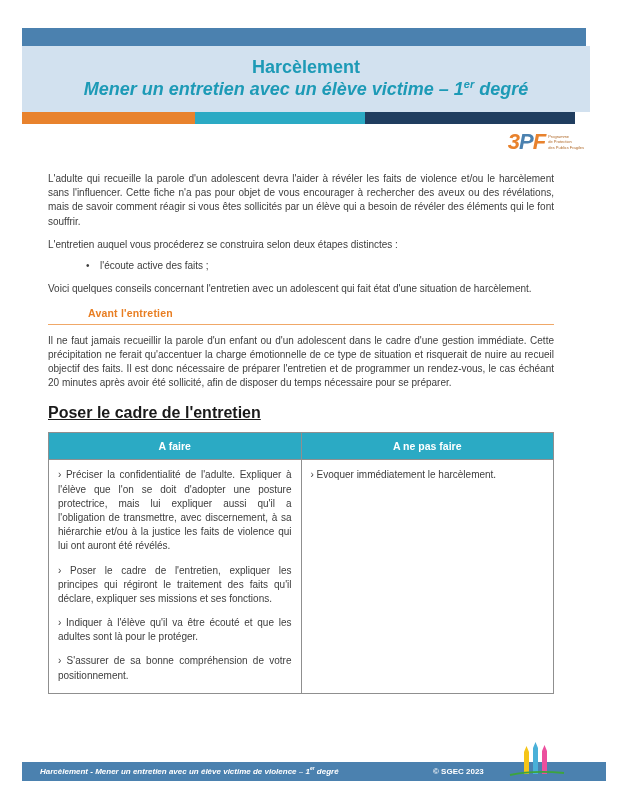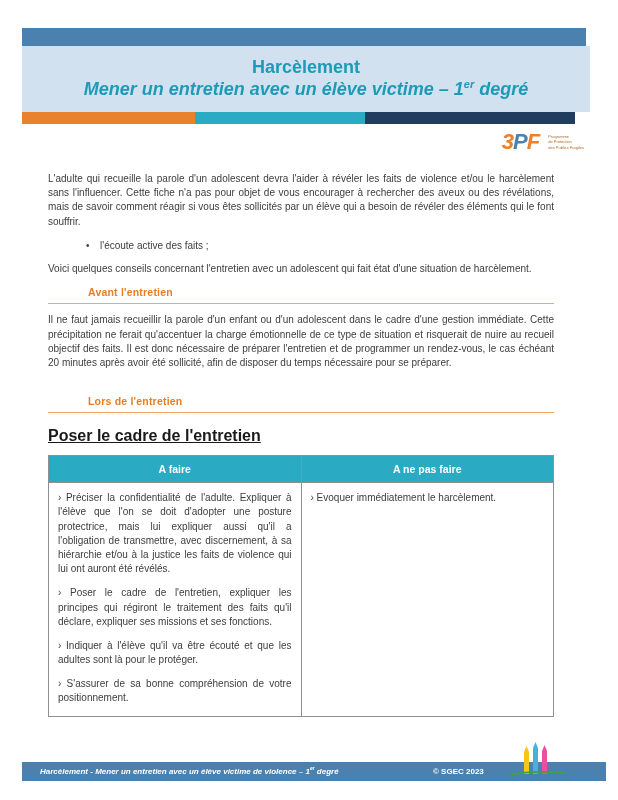--- a/index.html
+++ b/index.html
@@ -12,21 +12,21 @@
                   display:flex;flex-direction:column;justify-content:center;align-items:center;}
   .hdr-title{font-size:18px;font-weight:bold;color:#1d9ab6;line-height:1.2;}
   .hdr-subtitle{font-size:18px;font-weight:bold;font-style:italic;color:#1d9ab6;line-height:1.3;}
   .hdr-subtitle sup{font-size:11px;}
   .tri-band{position:absolute;left:22px;top:112px;height:12px;display:flex;}
   .tri-orange{width:173px;background:#e8822d;}
   .tri-teal{width:170px;background:#2baac4;}
   .tri-navy{width:210px;background:#203d5f;}
 
   
-  .logo3pf{position:absolute;right:28px;top:131px;display:flex;align-items:center;gap:9px;}
+  .logo3pf{position:absolute;right:28px;top:131px;display:flex;align-items:center;gap:3px;}
   .logo3pf .mark{font-size:22px;font-weight:bold;font-style:italic;letter-spacing:-1px;line-height:1;}
   .logo3pf .c-or{color:#e8822d;}
   .logo3pf .c-bl{color:#4b81af;}
   .logo3pf .cap{font-size:4px;line-height:1.3;color:#b06a2a;}
 
   
   .content{position:absolute;left:48px;top:172px;width:506px;}
   .para{font-size:10px;line-height:1.42;text-align:justify;margin:0 0 9px 0;}
   .lead-in{font-size:10px;line-height:1.42;margin:0 0 6px 0;}
   ul.dots{margin:0 0 9px 0;padding:0;list-style:none;}
@@ -77,33 +77,31 @@
     <div class="mark"><span class="c-or">3</span><span class="c-bl">P</span><span class="c-or">F</span></div>
     <div class="cap">
       <div>Programme</div>
       <div>de Protection</div>
       <div>des Publics Fragiles</div>
     </div>
   </div>
 
   <div class="content">
     <p class="para">L'adulte qui recueille la parole d'un adolescent devra l'aider à révéler les faits de violence et/ou le harcèlement sans l'influencer. Cette fiche n'a pas pour objet de vous encourager à rechercher des aveux ou des révélations, mais de savoir comment réagir si vous êtes sollicités par un élève qui a besoin de révéler des éléments qui le font souffrir.</p>
+    <p class="lead-in">L'entretien auquel vous procéderez se construira selon deux étapes distinctes :</p>
     <ul class="dots">
       <li>l'écoute active des faits ;</li>
     </ul>
     <p class="lead-in">Voici quelques conseils concernant l'entretien avec un adolescent qui fait état d'une situation de harcèlement.</p>
 
     <div class="section-head">
       <span class="lbl">Avant l'entretien</span>
     </div>
     <p class="para">Il ne faut jamais recueillir la parole d'un enfant ou d'un adolescent dans le cadre d'une gestion immédiate. Cette précipitation ne ferait qu'accentuer la charge émotionnelle de ce type de situation et risquerait de nuire au recueil objectif des faits. Il est donc nécessaire de préparer l'entretien et de programmer un rendez-vous, le cas échéant 20 minutes après avoir été sollicité, afin de disposer du temps nécessaire pour se préparer.</p>
 
-    <div class="section-head" style="margin-top:21px;">
-      <span class="lbl">Lors de l'entretien</span>
-    </div>
     <div class="subhead">Poser le cadre de l'entretien</div>
 
     <table class="conseils">
       <thead>
         <tr>
           <th>A faire</th>
           <th>A ne pas faire</th>
         </tr>
       </thead>
       <tbody>

